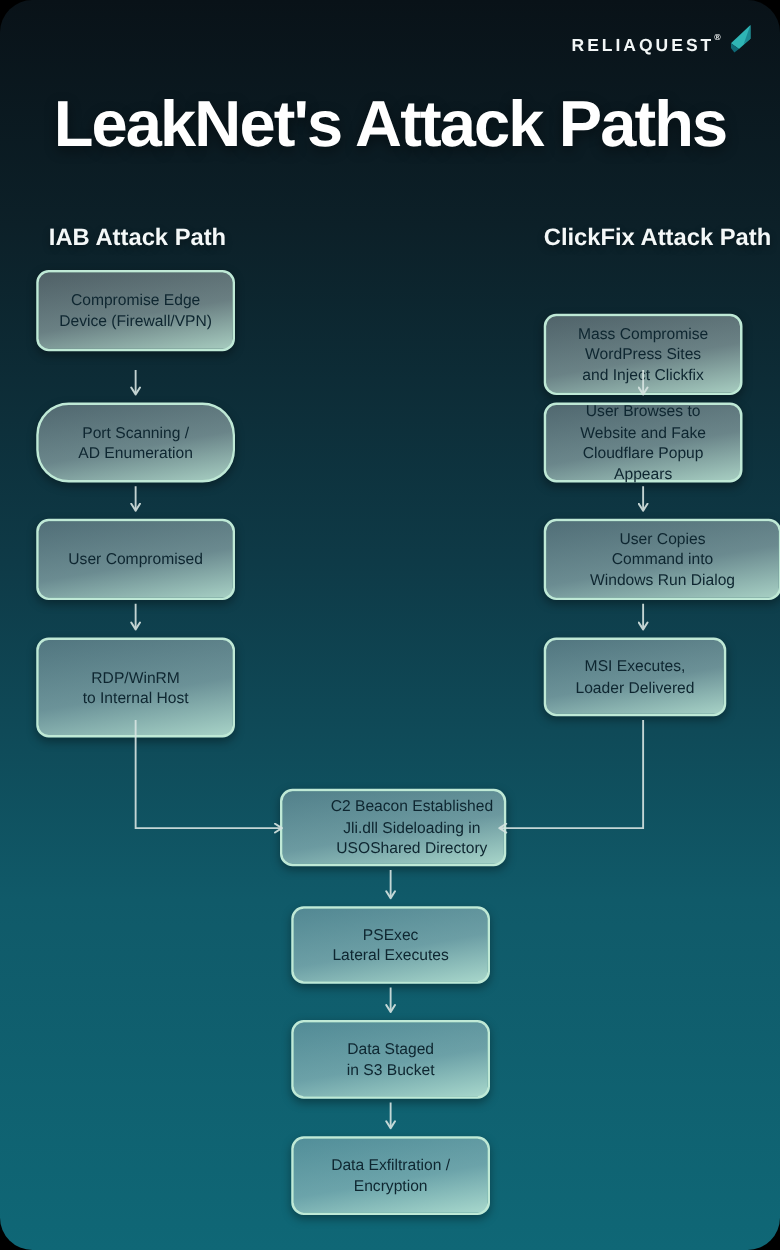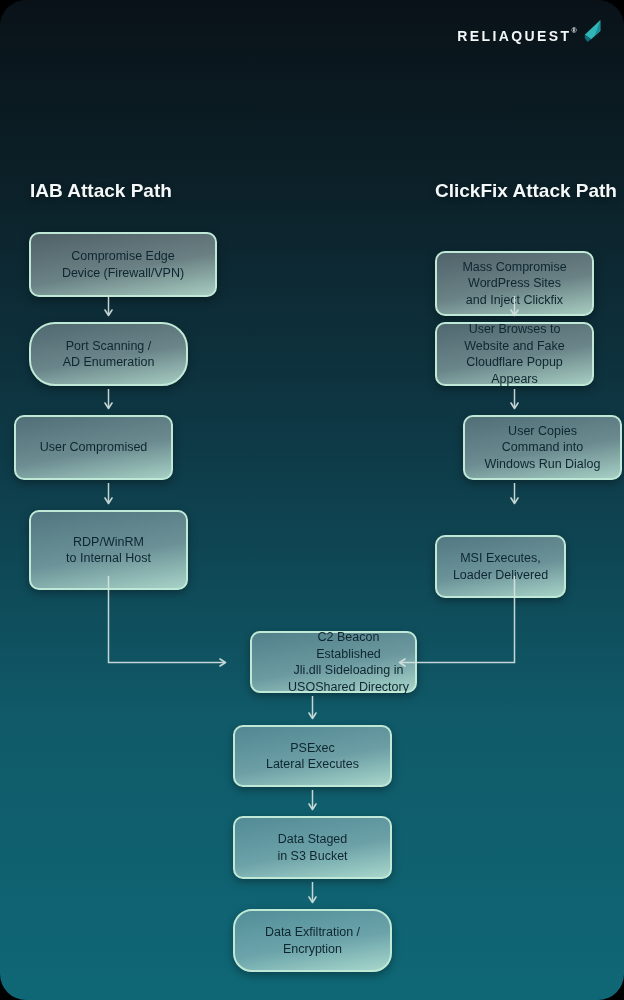--- a/index.html
+++ b/index.html
@@ -16,21 +16,21 @@
   }
   .logo-reg{color:#f2f6f6;font-size:7px;vertical-align:top;line-height:10px;}
   .logo-icon{margin-top:-8px;}
   .title{
     position:absolute;top:70px;left:0;width:624px;text-align:center;
     color:#ffffff;font-weight:bold;font-size:52px;letter-spacing:-1.5px;
     text-shadow:0 3px 10px rgba(0,0,0,0.45);white-space:nowrap;
   }
   .col-header{
     position:absolute;top:180px;color:#f4f8f8;font-weight:bold;font-size:19px;
-    width:160px;text-align:left;white-space:nowrap;text-shadow:0 2px 6px rgba(0,0,0,0.35);
+    width:160px;text-align:center;white-space:nowrap;text-shadow:0 2px 6px rgba(0,0,0,0.35);
   }
   .col-header.left{left:30px;}
   .col-header.right{left:435px;}
   .node{
     position:absolute;box-sizing:border-box;border:2px solid #bfe9d6;border-radius:10px;
     background:linear-gradient(170deg,rgba(255,255,255,0.28) 0%,rgba(235,250,245,0.42) 55%,rgba(205,244,226,0.80) 100%);
     box-shadow:0 3px 8px rgba(0,0,0,0.35);
     display:flex;align-items:center;justify-content:center;text-align:center;
     padding:4px 6px;
   }
@@ -46,74 +46,75 @@
 
   <div class="logo">
     <span class="logo-text"><span>RELIAQUEST</span><span class="logo-reg">®</span></span>
     <svg class="logo-icon" width="22" height="26" viewBox="0 0 24 26">
       <polygon points="3,17 20,1 20,13 10,22" fill="#2fb5b5"></polygon>
       <polygon points="20,1 20,13 14,18" fill="#1b8b94"></polygon>
       <polygon points="3,17 10,22 6,25 3,21" fill="#0f6a77"></polygon>
     </svg>
   </div>
 
+  <div class="title">LeakNet's Attack Paths</div>
 
   <div class="col-header left">IAB Attack Path</div>
   <div class="col-header right">ClickFix Attack Path</div>
 
-  <div class="node" style="left:29px;top:232px;width:188px;height:65px;">
+  <div class="node" style="left:29px;top:216px;width:159px;height:65px;">
     <span>Compromise Edge
 Device (Firewall/VPN)</span>
   </div>
   <div class="node" style="left:29px;top:322px;width:159px;height:64px;border-radius:26px;">
     <span>Port Scanning /
 AD Enumeration</span>
   </div>
-  <div class="node" style="left:14px;top:415px;width:159px;height:65px;">
+  <div class="node" style="left:29px;top:415px;width:159px;height:65px;">
     <span>User Compromised</span>
   </div>
   <div class="node" style="left:29px;top:510px;width:159px;height:80px;">
     <span>RDP/WinRM
 to Internal Host</span>
   </div>
 
   <div class="node" style="left:435px;top:228px;width:159px;height:65px;margin-top:23px;">
     <span>Mass Compromise
 WordPress Sites
 and Inject Clickfix</span>
   </div>
   <div class="node" style="left:435px;top:322px;width:159px;height:64px;justify-content:flex-end;">
     <span>User Browses to
 Website and Fake
 Cloudflare Popup Appears</span>
   </div>
-  <div class="node" style="left:435px;top:415px;width:159px;height:65px;margin-left:28px;">
+  <div class="node" style="left:435px;top:415px;width:190px;height:65px;">
     <span>User Copies
 Command into
 Windows Run Dialog</span>
   </div>
-  <div class="node" style="left:435px;top:535px;width:131px;height:63px;">
+  <div class="node" style="left:435px;top:510px;width:146px;height:63px;">
     <span>MSI Executes,
 Loader Delivered</span>
   </div>
 
-  <div class="node" style="left:250px;top:631px;width:167px;height:62px;padding-left:36px;">
+  <div class="node" style="left:224px;top:631px;width:181px;height:62px;padding-left:36px;">
     <span>C2 Beacon Established
 Jli.dll Sideloading in
 USOShared Directory</span>
   </div>
   <div class="node" style="left:233px;top:725px;width:159px;height:62px;">
     <span>PSExec
 Lateral Executes</span>
   </div>
   <div class="node" style="left:233px;top:816px;width:159px;height:63px;">
     <span>Data Staged
 in S3 Bucket</span>
   </div>
-  <div class="node" style="left:233px;top:909px;width:159px;height:63px;border-radius:19px;">
+  <div class="node" style="left:233px;top:909px;width:159px;height:63px;">
     <span>Data Exfiltration /
 Encryption</span>
   </div>
 
   <svg class="connectors" width="624" height="1000" viewBox="0 0 624 1000">
     <defs>
       <marker id="arrow" markerWidth="9" markerHeight="9" refX="6" refY="4.5" orient="auto" markerUnits="userSpaceOnUse">
         <path d="M1,1 L6.5,4.5 L1,8" fill="none" stroke="#d7e5e2" stroke-width="1.6" stroke-linecap="round" stroke-linejoin="round"></path>
       </marker>
     </defs>

